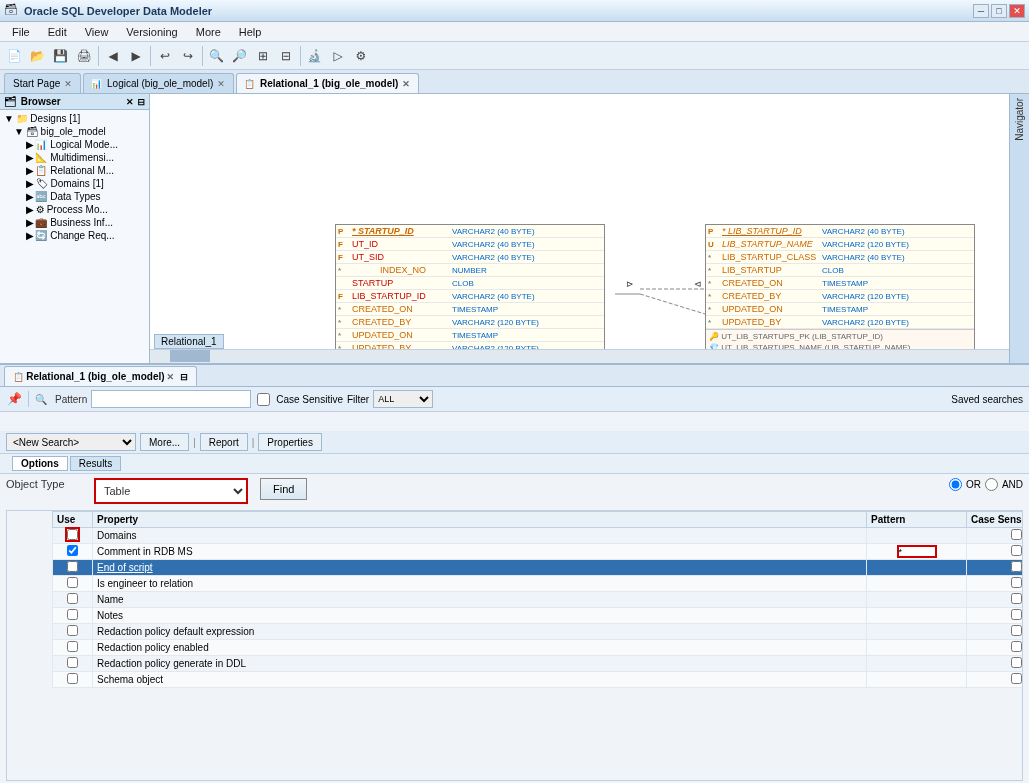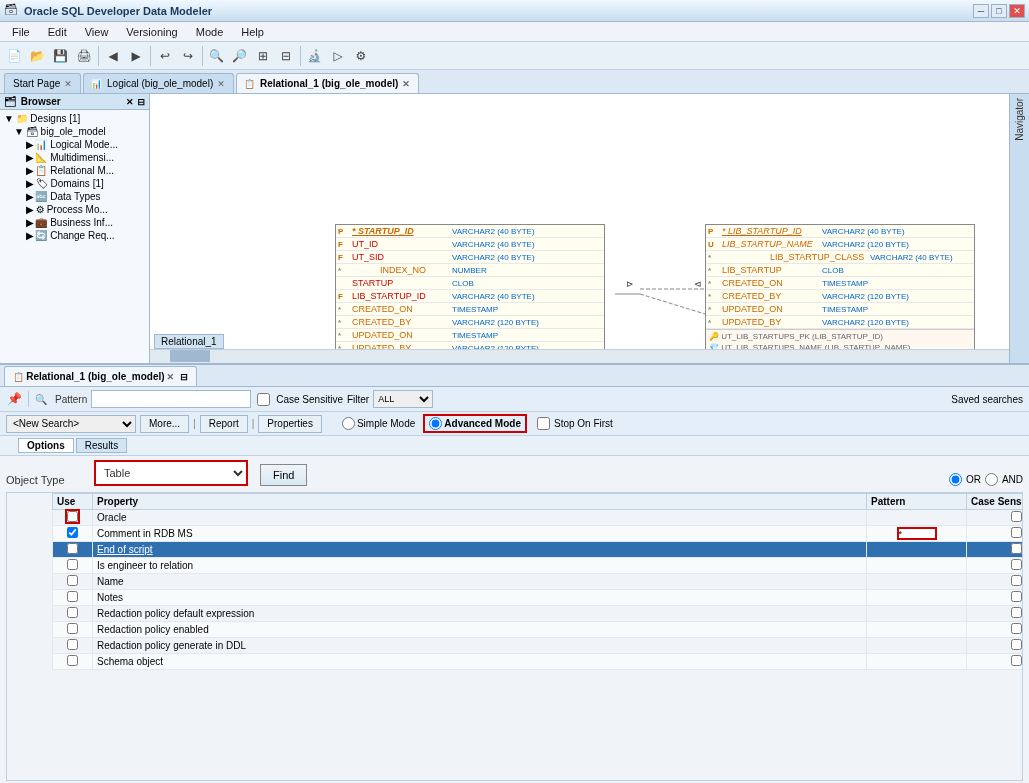--- a/index.html
+++ b/index.html
@@ -163,20 +163,21 @@
     }
     #case-sensitive-cb { margin: 0 2px; }
     #filter-label { font-size: 10px; }
     #filter-dropdown { width: 60px; height: 18px; border: 1px solid #a0b8d0; font-size: 9px; }
     #saved-searches-label { font-size: 10px; }
 
     #search-row2 {
       background: #e4eef8; padding: 2px 6px;
       display: flex; align-items: center; gap: 4px;
       border-bottom: 1px solid #c0d0e0;
+      margin-top: 19px;
     }
     #new-search-select { height: 18px; border: 1px solid #a0b8d0; font-size: 10px; padding: 0 2px; width: 120px; }
     .search-btn {
       height: 18px; padding: 0 8px; border: 1px solid #a0b8d0;
       background: #e8f0f8; font-size: 10px; cursor: pointer;
     }
     #mode-group { display: flex; align-items: center; gap: 8px; margin-left: 20px; }
     .radio-group { display: flex; align-items: center; gap: 2px; font-size: 10px; }
     .radio-group input { margin: 0; }
     #advanced-mode-box {
@@ -244,21 +245,21 @@
   <div class="titlebar-btn">─</div>
   <div class="titlebar-btn">□</div>
   <div class="titlebar-btn close">✕</div>
 </div>
 
 <div id="menubar">
   <span class="menu-item">File</span>
   <span class="menu-item">Edit</span>
   <span class="menu-item">View</span>
   <span class="menu-item">Versioning</span>
-  <span class="menu-item">Mode</span>
+  <span class="menu-item">More</span>
   <span class="menu-item">Help</span>
 </div>
 
 <div id="toolbar">
   <div class="tb-btn">📄</div>
   <div class="tb-btn">📂</div>
   <div class="tb-btn">💾</div>
   <div class="tb-btn">🖨</div>
   <div class="tb-sep"></div>
   <div class="tb-btn">◀</div>
@@ -433,21 +434,21 @@
                   <span class="name-col" style="color:#cc6600;font-style:italic;font-weight:normal;">* LIB_STARTUP_ID</span>
                   <span class="type-col">VARCHAR2 (40 BYTE)</span>
                 </div>
               <div class="db-row">
                   <span class="key-col">U</span>
                   <span class="name-col" style="color:#cc6600;font-style:italic;">LIB_STARTUP_NAME</span>
                   <span class="type-col">VARCHAR2 (120 BYTE)</span>
                 </div>
               <div class="db-row">
                   <span class="key-col" style="color:#888;">*</span>
-                  <span class="name-col" style="color:#cc6600;margin-left:48px;">LIB_STARTUP_CLASS</span>
+                  <span class="name-col" style="color:#cc6600;">LIB_STARTUP_CLASS</span>
                   <span class="type-col">VARCHAR2 (40 BYTE)</span>
                 </div>
               <div class="db-row">
                   <span class="key-col" style="color:#888;">*</span>
                   <span class="name-col" style="color:#cc6600;">LIB_STARTUP</span>
                   <span class="type-col">CLOB</span>
                 </div>
               <div class="db-row">
                   <span class="key-col" style="color:#888;">*</span>
                   <span class="name-col" style="color:#cc6600;">CREATED_ON</span>
@@ -522,43 +523,29 @@
 
     <div id="search-row2" style="background:#e4eef8;padding:2px 6px;display:flex;align-items:center;gap:4px;border-bottom:1px solid #c0d0e0;">
       <select id="new-search-select" style="height:18px;border:1px solid #a0b8d0;font-size:10px;padding:0 2px;width:130px;">
         <option>&lt;New Search&gt;</option>
       </select>
       <button class="search-btn">More...</button>
       <span style="color:#888;font-size:10px;">|</span>
       <button class="search-btn">Report</button>
       <span style="color:#888;font-size:10px;">|</span>
       <button class="search-btn">Properties</button>
-      <div id="mode-group" style="display:flex;align-items:center;gap:8px;margin-left:16px;">
-        <div class="radio-group">
-          <input type="radio" name="mode" id="simple-mode" style="">
-          <label for="simple-mode" style="font-size:10px;">Simple Mode</label>
-        </div>
-        <div id="advanced-mode-box" style="border:2px solid #cc0000;padding:1px 4px;display:flex;align-items:center;gap:2px;">
-          <input type="radio" name="mode" id="advanced-mode" checked="" style="">
-          <label for="advanced-mode" style="font-size:10px;font-weight:bold;">Advanced Mode</label>
-        </div>
-        <div class="radio-group">
-          <input type="checkbox" id="stop-on-first-cb" style="">
-          <label for="stop-on-first-cb" style="font-size:10px;">Stop On First</label>
-        </div>
-      </div>
-    </div>
-
-    <div id="options-results-tabs" style="display:flex;padding:2px 18px;gap:2px;background:#e8f0f8;border-bottom:1px solid #c0d0e0;">
+    </div>
+
+    <div id="options-results-tabs" style="display:flex;padding:2px 12px;gap:2px;background:#e8f0f8;border-bottom:1px solid #c0d0e0;">
       <div class="opt-tab active">Options</div>
       <div class="opt-tab">Results</div>
     </div>
 
     <div id="options-content" style="padding:4px 6px;display:flex;flex-direction:column;gap:4px;">
-      <div id="object-type-row" style="display:flex;align-items:flex-end;gap:8px;">
+      <div id="object-type-row" style="display:flex;align-items:flex-start;gap:8px;">
         <span id="object-type-label" style="font-size:11px;color:#333;width:80px;">Object Type</span>
         <div id="object-type-box" style="border:2px solid #cc0000;display:flex;align-items:center;">
           <select id="object-type-select" style="height:22px;width:150px;border:none;font-size:11px;padding:0 4px;background:white;color:#333;">
             <option>Table</option>
             <option>View</option>
             <option>Column</option>
           </select>
         </div>
         <button id="find-btn" style="height:22px;padding:0 12px;border:1px solid #888;background:linear-gradient(to bottom,#f0f4f8,#d8e8f4);font-size:11px;cursor:pointer;">Find</button>
         <div id="or-and-group" style="display:flex;align-items:center;gap:4px;margin-left:auto;font-size:10px;">
@@ -576,21 +563,21 @@
           <tr>
             <th style="width:40px;">Use</th>
             <th>Property</th>
             <th style="width:100px;">Pattern</th>
             <th style="width:100px;">Case Sensitive</th>
           </tr>
         </thead>
         <tbody id="results-tbody">
         <tr>
               <td class="cb-cell"><input type="checkbox" style="outline: rgb(204, 0, 0) solid 2px;"></td>
-              <td>Oracle</td>
+              <td>Domains</td>
               <td class="cb-cell"></td>
               <td class="cb-cell"><input type="checkbox" style=""></td>
             </tr>
             <tr>
               <td class="cb-cell"><input type="checkbox" checked="" style=""></td>
               <td>Comment in RDB MS</td>
               <td class="cb-cell"><input type="text" value="*" style="border: 2px solid rgb(204, 0, 0); width: 40px; height: 13px; font-size: 9px;"></td>
               <td class="cb-cell"><input type="checkbox" style=""></td>
             </tr>
             <tr class="selected">

